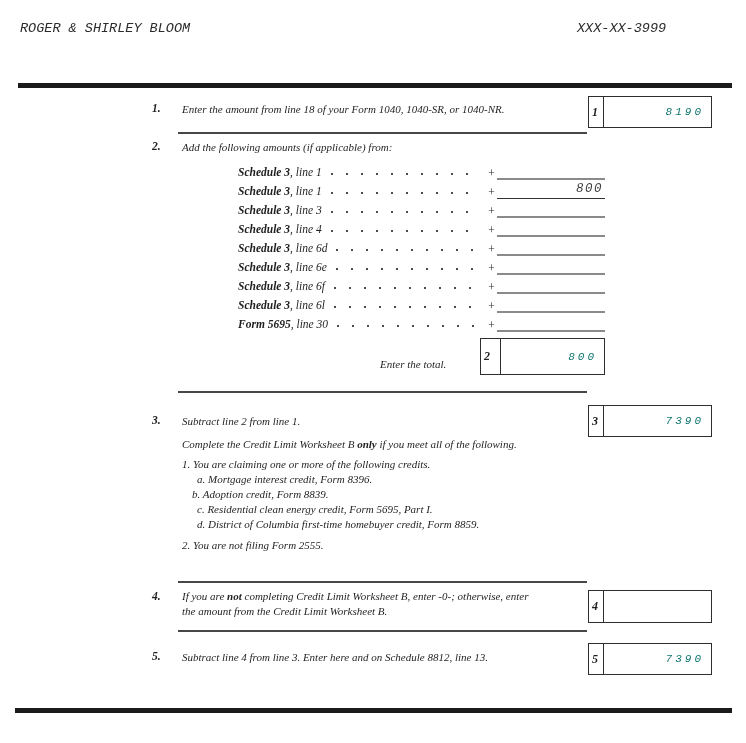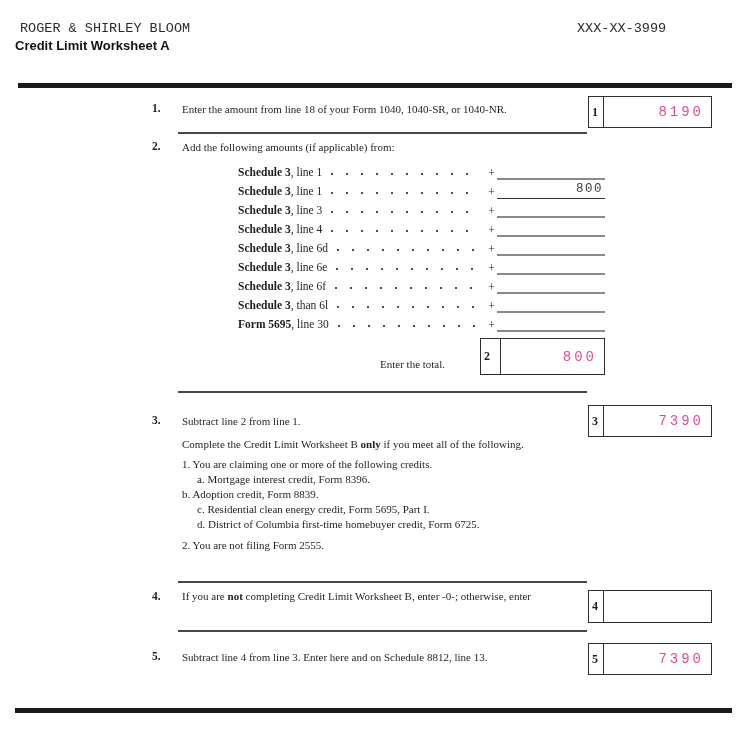--- a/index.html
+++ b/index.html
@@ -3,20 +3,21 @@
 <meta charset="utf-8">
 <style>
   html,body{margin:0;padding:0;background:#ffffff;}
   .page{
     position:relative;
     width:738px;height:743px;
     background:#ffffff;
     font-family:"Liberation Serif", serif;
     color:#1f1f1f;
     overflow:hidden;
+    font-style:italic;
   }
   .abs{position:absolute;}
   .mono{font-family:"Liberation Mono", monospace;font-size:13.5px;color:#2b2b2b;white-space:pre;}
   .doc-title{font-family:"Liberation Sans", sans-serif;font-weight:bold;font-size:13px;color:#111;}
   .bar{background:#1b1b1b;height:5px;}
   .sep{background:#474747;height:2px;}
   .body-text{font-size:11px;line-height:15px;color:#1f1f1f;}
   .line-num{font-size:11.5px;font-weight:bold;color:#1f1f1f;}
   b{font-weight:bold;}
 
@@ -31,21 +32,21 @@
     border-right:1.5px solid #2e2e2e;
     font-size:12px;font-weight:bold;
     display:flex;align-items:center;
     padding-left:3px;box-sizing:border-box;
     font-family:"Liberation Serif", serif;
   }
   .box-value{
     flex:1;display:flex;align-items:center;justify-content:flex-end;
     padding-right:7px;
     font-family:"Liberation Mono", monospace;
-    font-size:14px;letter-spacing:3px;color:#ec4899;
+    font-size:11px;letter-spacing:3px;color:#0f766e;
   }
 
   
   .sched-rows{width:395px;}
   .sched-row{display:flex;height:19px;align-items:flex-end;margin-left:28px;}
   .sched-label{font-size:11.5px;white-space:nowrap;padding-bottom:2px;}
   .leader{
     flex:1;height:2px;align-self:flex-end;
     margin:0 6px 5px 9px;
     background:repeating-linear-gradient(to right,#4c4c4c 0 2px,transparent 2px 15px);
@@ -62,21 +63,20 @@
   .sched-row:nth-child(2) .amount-line{border-bottom:1.5px solid #333;}
   .cond{font-size:11px;}
 </style>
 </head>
 <body>
 
 <div class="page">
 
   <div class="abs mono" style="left:20px;top:21px;">ROGER &amp; SHIRLEY BLOOM</div>
   <div class="abs mono" style="left:577px;top:21px;">XXX-XX-3999</div>
-  <div class="abs doc-title" style="left:15px;top:38px;">Credit Limit Worksheet A</div>
 
   <div class="abs bar" style="left:18px;top:83px;width:714px;"></div>
 
   <div class="abs line-num" style="left:152px;top:102px;">1.</div>
   <div class="abs body-text" style="left:182px;top:102px;">Enter the amount from line 18 of your Form 1040, 1040-SR, or 1040-NR.</div>
   <div class="abs amount-box" style="left:588px;top:96px;width:124px;height:32px;">
     <div class="box-label" style="width:15px;">1</div>
     <div class="box-value">8190</div>
   </div>
   <div class="abs sep" style="left:178px;top:132px;width:409px;"></div>
@@ -121,21 +121,21 @@
       <span class="plus">+</span>
       <span class="amount-line"></span>
     </div>
     <div class="sched-row">
       <span class="sched-label"><b>Schedule 3</b><span>, line 6f</span></span>
       <span class="leader"></span>
       <span class="plus">+</span>
       <span class="amount-line"></span>
     </div>
     <div class="sched-row">
-      <span class="sched-label"><b>Schedule 3</b><span>, than 6l</span></span>
+      <span class="sched-label"><b>Schedule 3</b><span>, line 6l</span></span>
       <span class="leader"></span>
       <span class="plus">+</span>
       <span class="amount-line"></span>
     </div>
     <div class="sched-row">
       <span class="sched-label"><b>Form 5695</b><span>, line 30</span></span>
       <span class="leader"></span>
       <span class="plus">+</span>
       <span class="amount-line"></span>
     </div>
@@ -151,30 +151,31 @@
   <div class="abs line-num" style="left:152px;top:414px;">3.</div>
   <div class="abs body-text" style="left:182px;top:414px;">Subtract line 2 from line 1.</div>
   <div class="abs body-text" style="left:182px;top:437px;"><span>Complete the Credit Limit Worksheet B </span><b>only</b><span> if you meet all of the following.</span></div>
   <div class="abs amount-box" style="left:588px;top:405px;width:124px;height:32px;">
     <div class="box-label" style="width:15px;">3</div>
     <div class="box-value">7390</div>
   </div>
 
   <div class="abs cond" style="left:182px;top:458px;">1. You are claiming one or more of the following credits.</div>
   <div class="abs cond" style="left:197px;top:473px;">a. Mortgage interest credit, Form 8396.</div>
-  <div class="abs cond" style="left:182px;top:488px;">b. Adoption credit, Form 8839.</div>
+  <div class="abs cond" style="left:192px;top:488px;">b. Adoption credit, Form 8839.</div>
   <div class="abs cond" style="left:197px;top:503px;">c. Residential clean energy credit, Form 5695, Part I.</div>
-  <div class="abs cond" style="left:197px;top:518px;">d. District of Columbia first-time homebuyer credit, Form 6725.</div>
+  <div class="abs cond" style="left:197px;top:518px;">d. District of Columbia first-time homebuyer credit, Form 8859.</div>
   <div class="abs cond" style="left:182px;top:539px;">2. You are not filing Form 2555.</div>
 
   <div class="abs sep" style="left:178px;top:581px;width:409px;"></div>
 
   <div class="abs line-num" style="left:152px;top:590px;">4.</div>
   <div class="abs body-text" style="left:182px;top:589px;width:412px;">
     <div><span>If you are </span><b>not</b><span> completing Credit Limit Worksheet B, enter -0-; otherwise, enter</span></div>
+    <div>the amount from the Credit Limit Worksheet B.</div>
   </div>
   <div class="abs amount-box" style="left:588px;top:590px;width:124px;height:33px;">
     <div class="box-label" style="width:15px;">4</div>
     <div class="box-value"></div>
   </div>
   <div class="abs sep" style="left:178px;top:630px;width:409px;"></div>
 
   <div class="abs line-num" style="left:152px;top:650px;">5.</div>
   <div class="abs body-text" style="left:182px;top:650px;text-align:center;">Subtract line 4 from line 3. Enter here and on Schedule 8812, line 13.</div>
   <div class="abs amount-box" style="left:588px;top:643px;width:124px;height:32px;">

